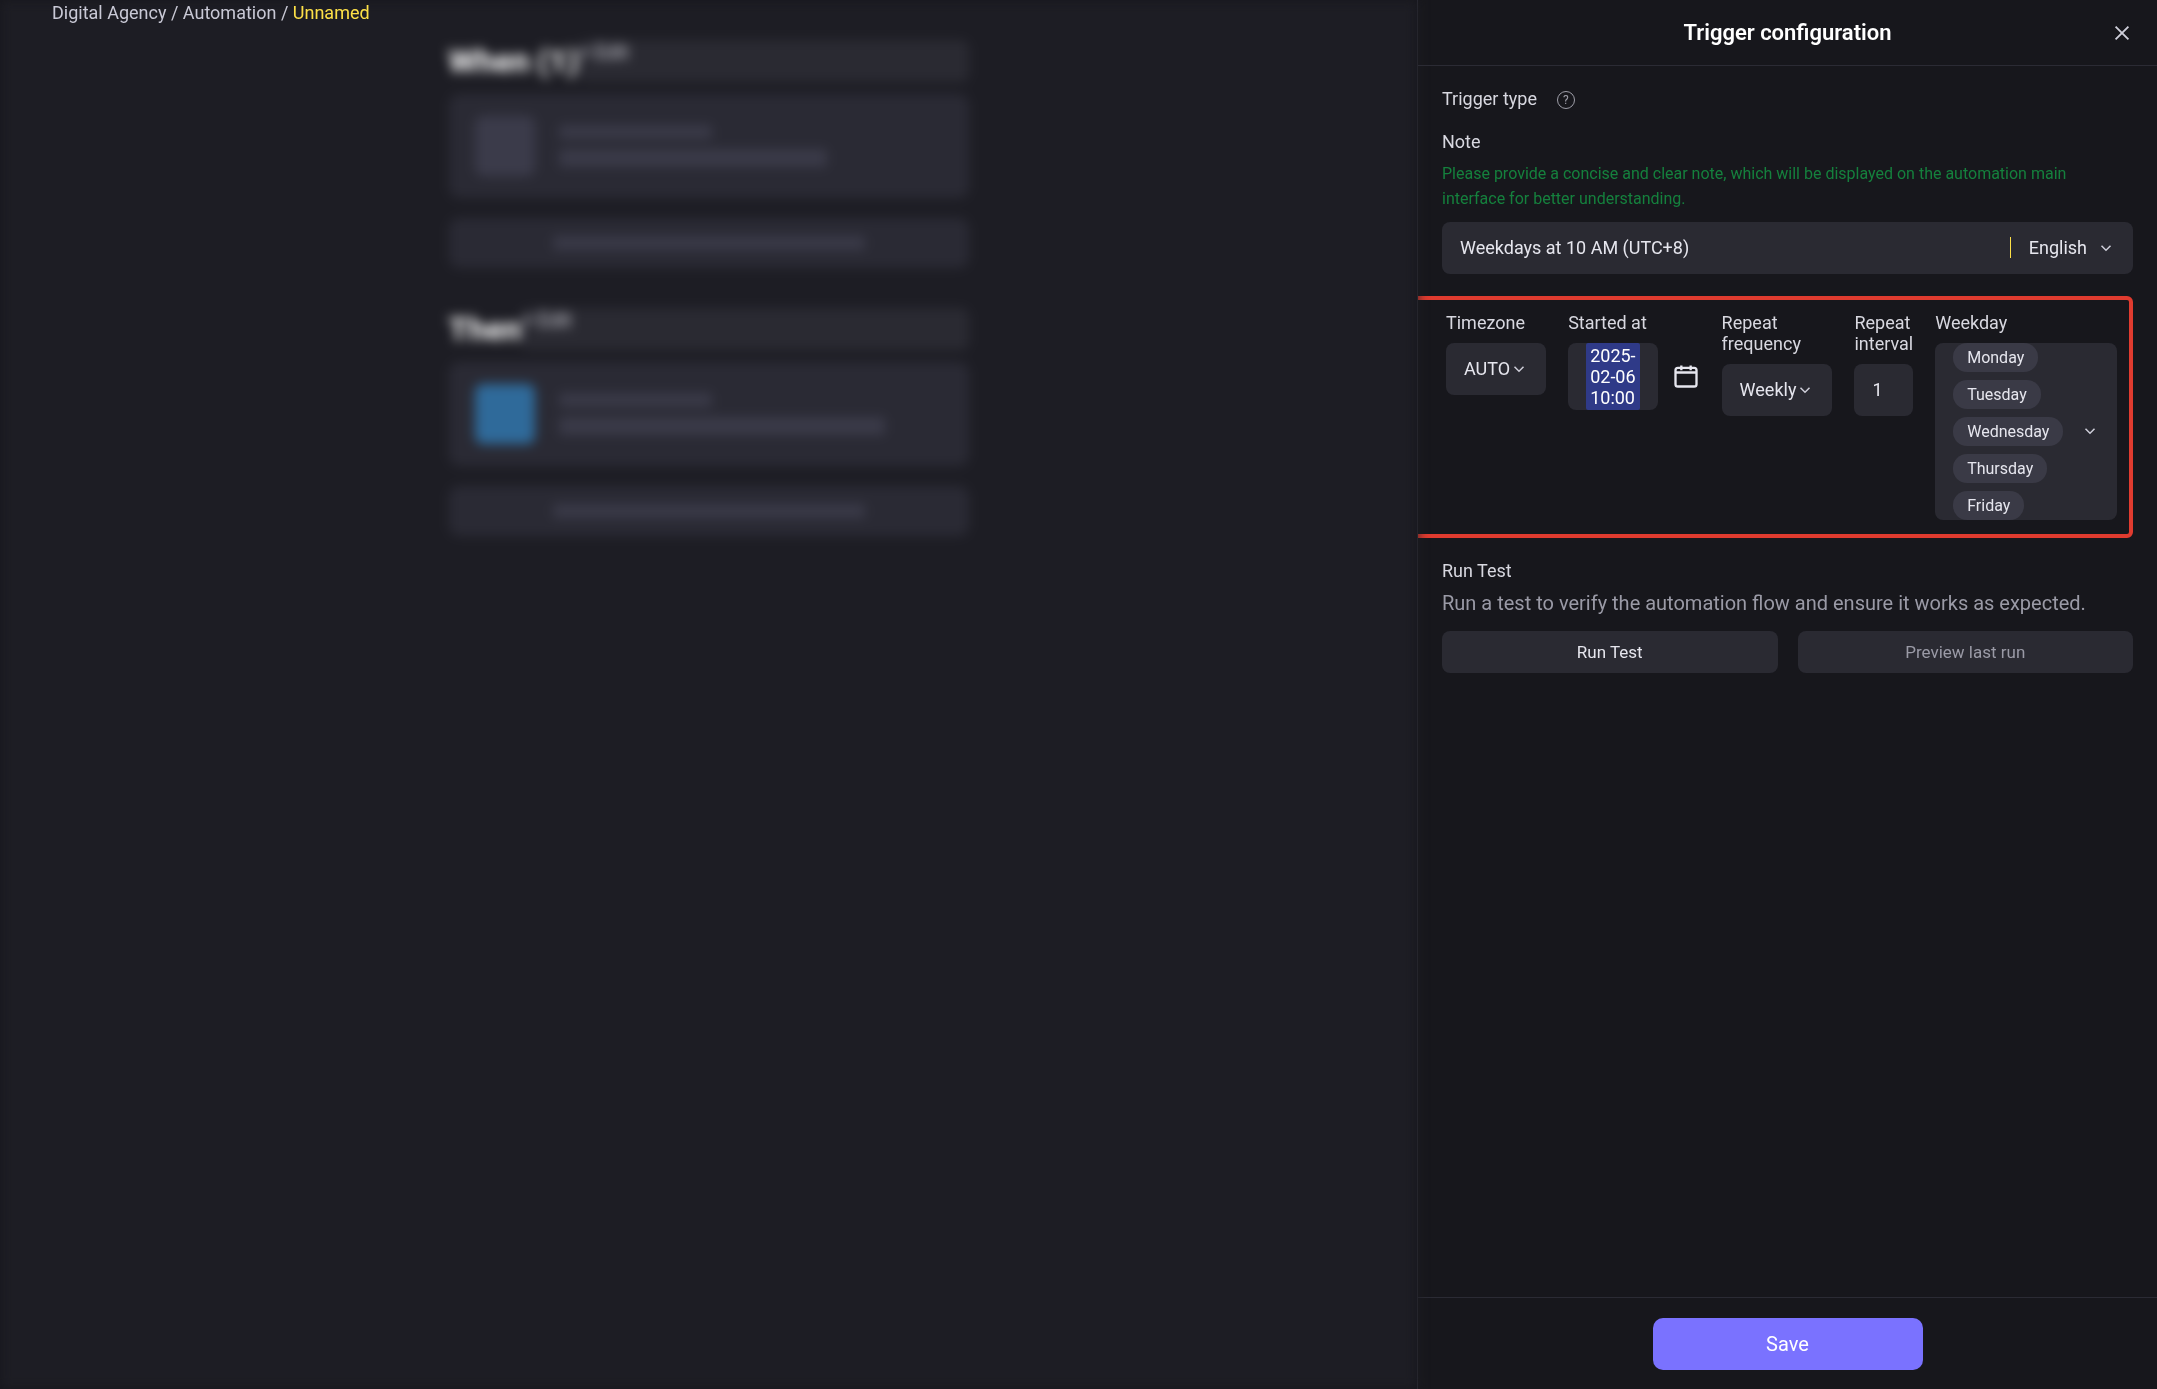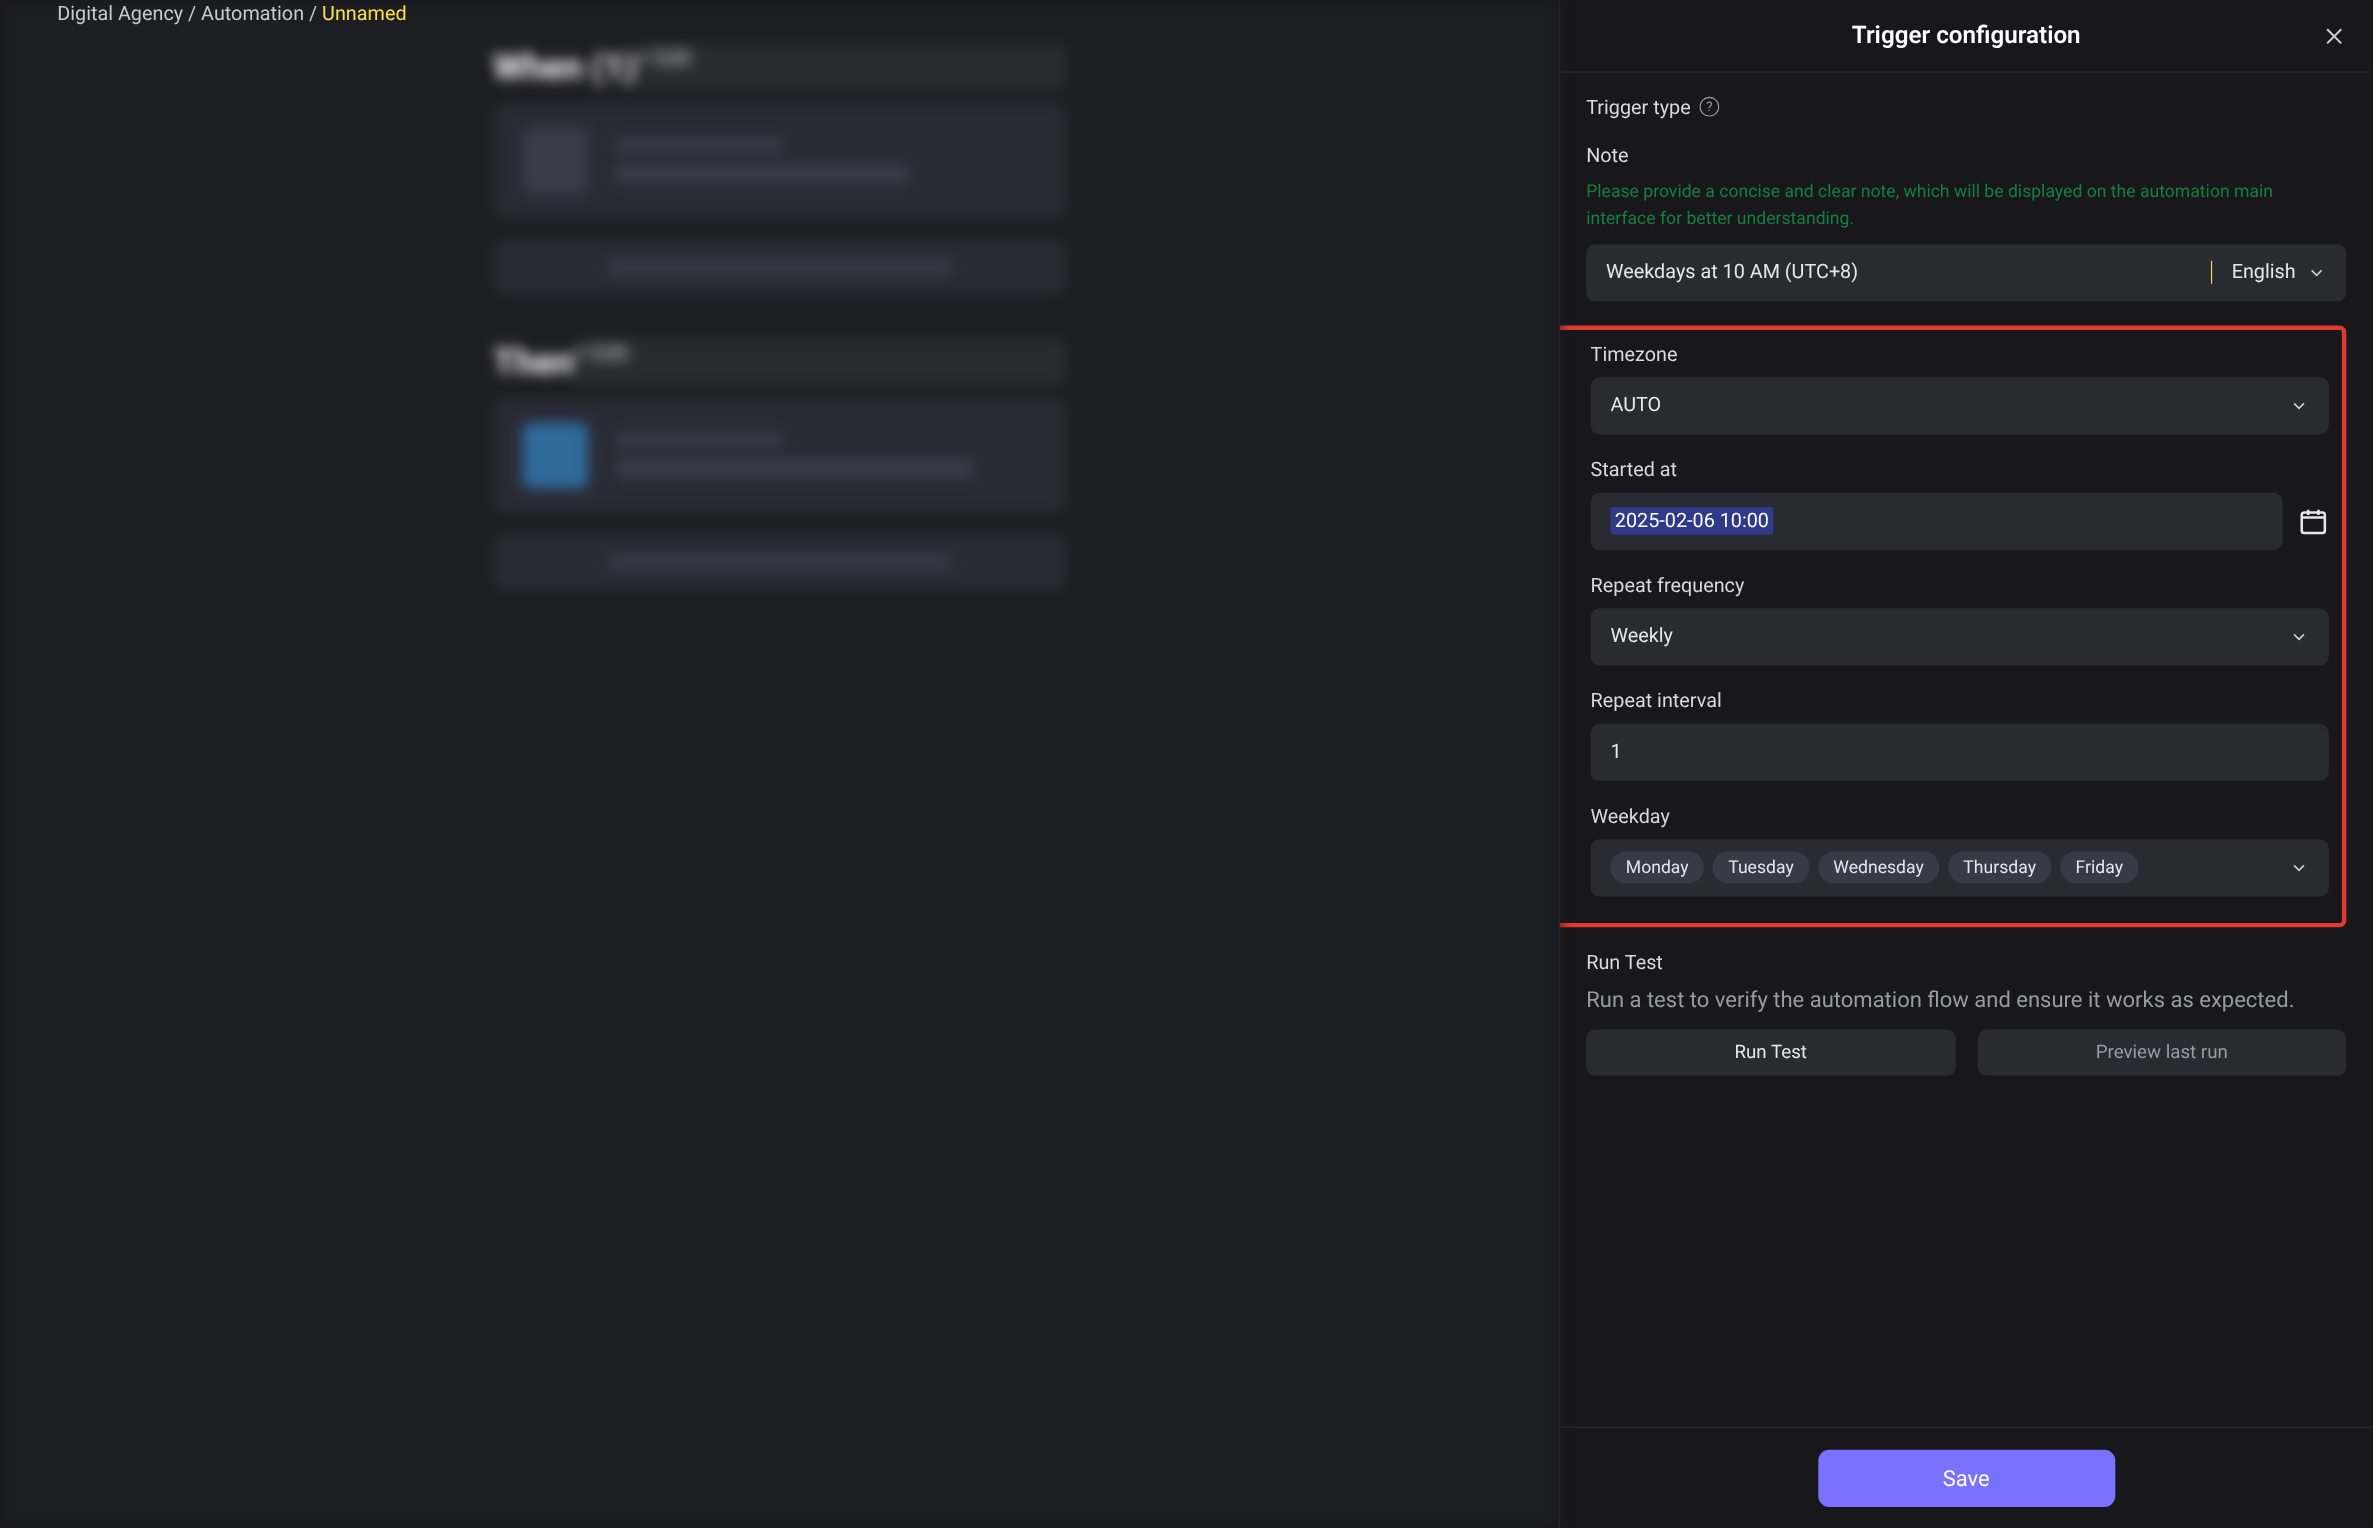--- a/index.html
+++ b/index.html
@@ -22,35 +22,35 @@
 
     
     .panel{width:740px;min-width:740px;height:100%;background:#17171c;border-left:1px solid #2b2b34;display:flex;flex-direction:column}
     .panel-head{position:relative;display:flex;align-items:center;justify-content:center;height:66px;border-bottom:1px solid #2b2b34}
     .panel-head h1{font-size:22px;font-weight:600;color:#fff}
     .close-x{position:absolute;right:24px;top:50%;transform:translateY(-50%);width:22px;height:22px;cursor:pointer}
     .close-x svg{width:100%;height:100%;stroke:#cfcfda}
 
     .panel-body{flex:1;overflow:auto;padding:22px 24px 24px 24px;display:flex;flex-direction:column;gap:22px}
 
-    .field-label{font-size:18px;color:#d8d8e0;display:flex;align-items:flex-start;gap:8px}
+    .field-label{font-size:18px;color:#d8d8e0;display:flex;align-items:flex-end;gap:20px}
     .help-icon{width:18px;height:18px;border:1.5px solid #9e9ea8;border-radius:50%;display:flex;align-items:center;justify-content:center;font-size:12px;color:#9e9ea8}
 
     .select,.input,.note-row{background:#2a2a32;border-radius:8px;min-height:52px;padding:0 18px;display:flex;align-items:center;justify-content:space-between;font-size:18px;color:#e6e6ee}
     .select{cursor:pointer}
     .chev{width:18px;height:18px;stroke:#cfcfda;flex:none}
     .sched-left{display:flex;align-items:center;gap:14px}
     .sched-icon-wrap{width:30px;height:30px;border-radius:6px;background:#3a3a48;display:flex;align-items:center;justify-content:center}
     .sched-icon-wrap svg{stroke:#b0b0d0;}
     .note-help{font-size:16px;color:#15803d;line-height:1.55}
     .note-row{padding:0}
     .note-row .note-text{flex:1;padding:0 18px}
     .note-lang{border-left:1px solid #fde047;padding:0 18px;display:flex;align-items:center;gap:10px;cursor:pointer}
 
-    .highlight-box{border:4px solid #e03b2f;border-radius:6px;padding:12px 12px 24px 12px;display:flex;flex-direction:column;gap:22px;margin-left:-74px;padding-left:74px}
+    .highlight-box{border:4px solid #e03b2f;border-radius:6px;padding:12px 12px 14px 12px;display:flex;flex-direction:row;gap:22px;margin-left:-74px;padding-left:74px}
 
     .date-row{display:flex;align-items:center;gap:14px}
     .date-row .input{flex:1;justify-content:flex-start}
     .date-row .input span{background:#2f3a88;color:#fff;padding:2px 4px;border-radius:2px}
     .cal-btn{width:28px;height:28px;cursor:pointer}
     .cal-btn svg{width:100%;height:100%;stroke:#e6e6ee;fill:none}
 
     .input{justify-content:flex-start}
     .input span{color:#e6e6ee}
 

